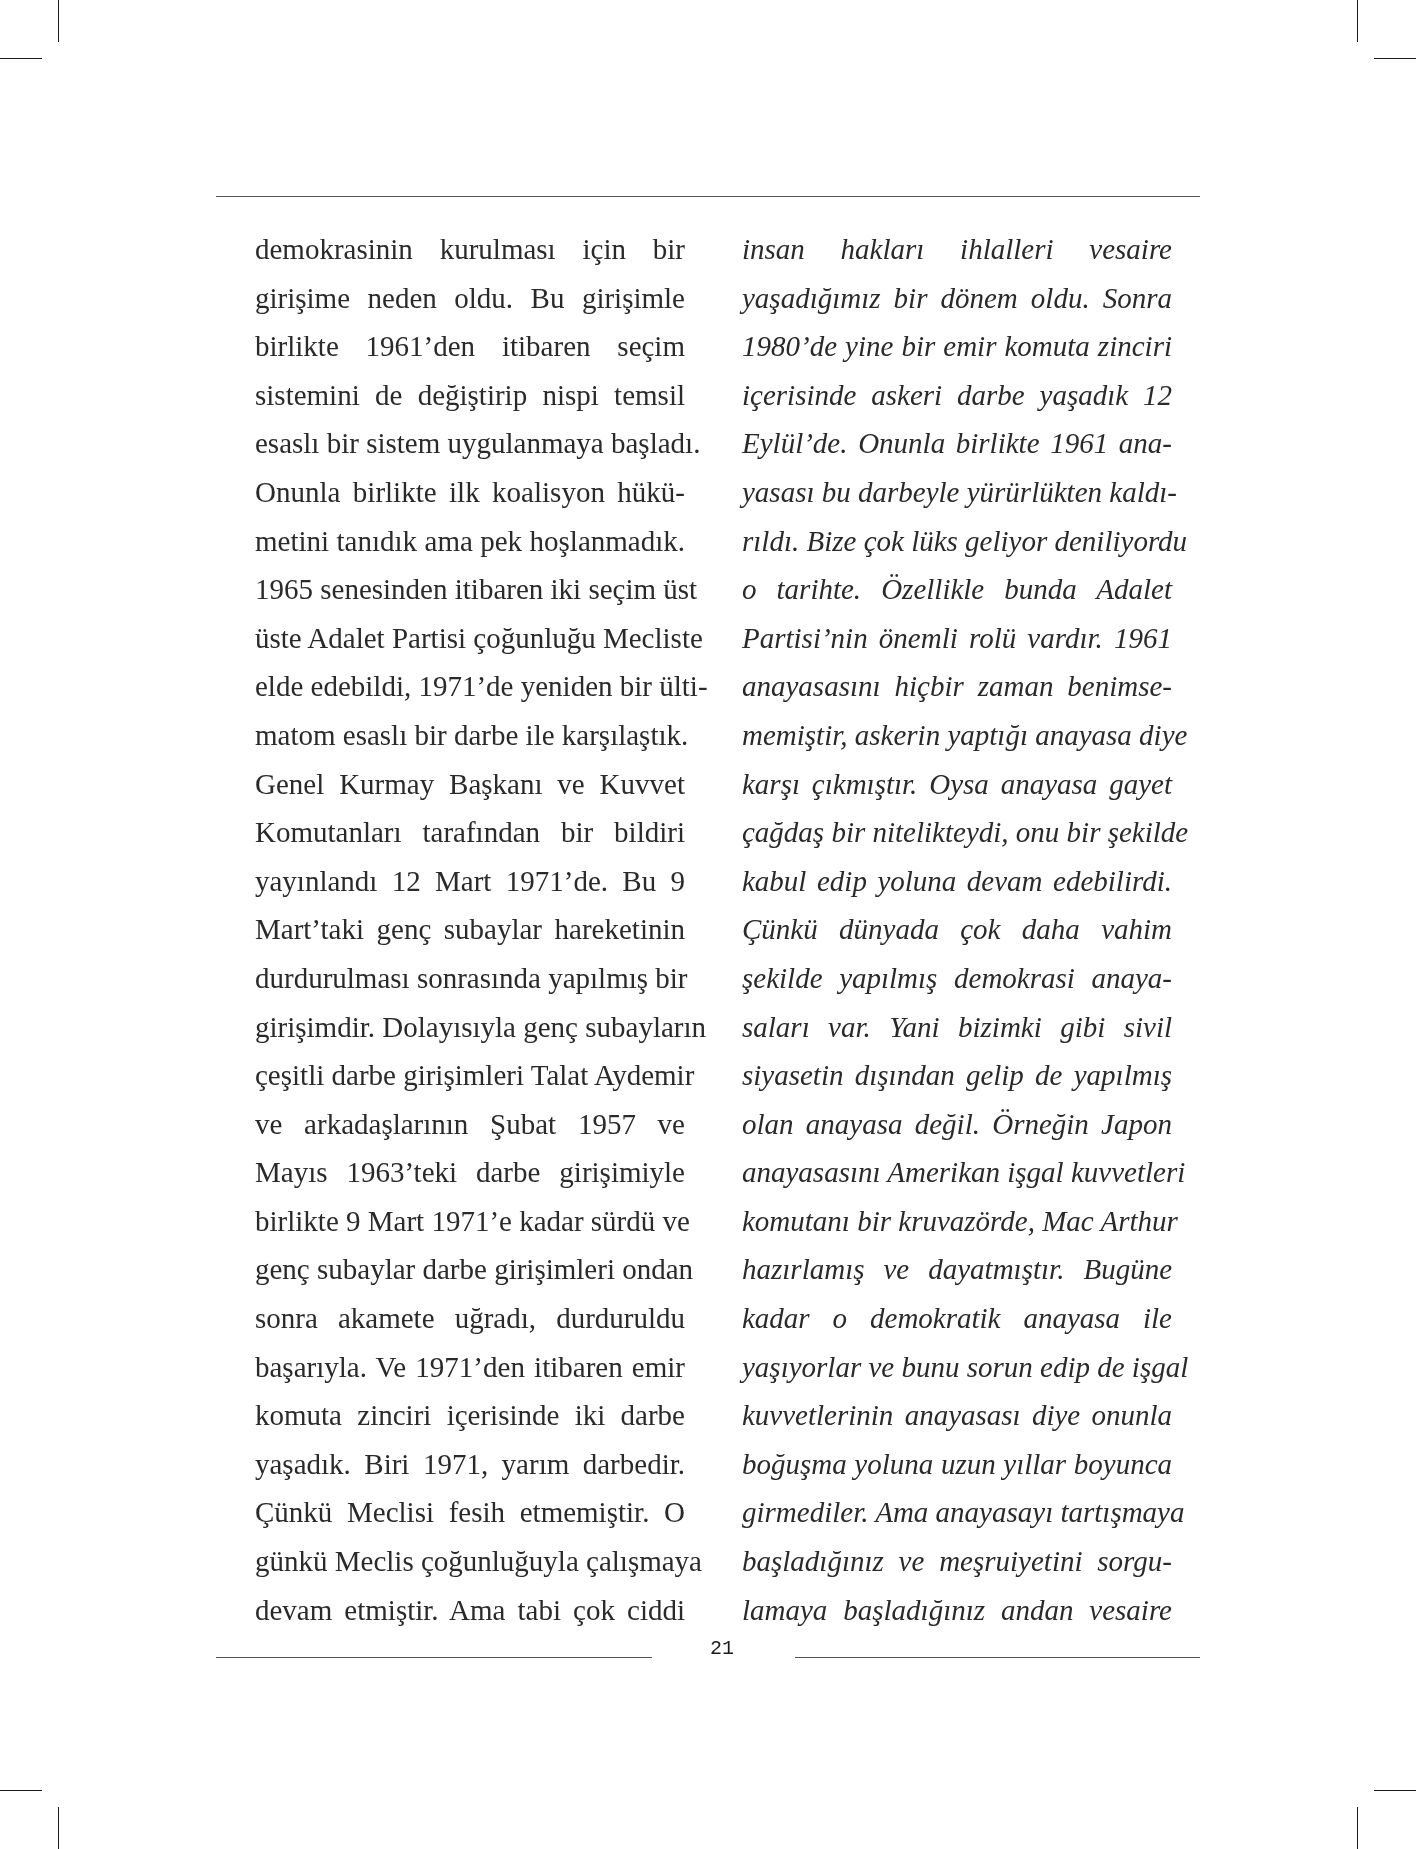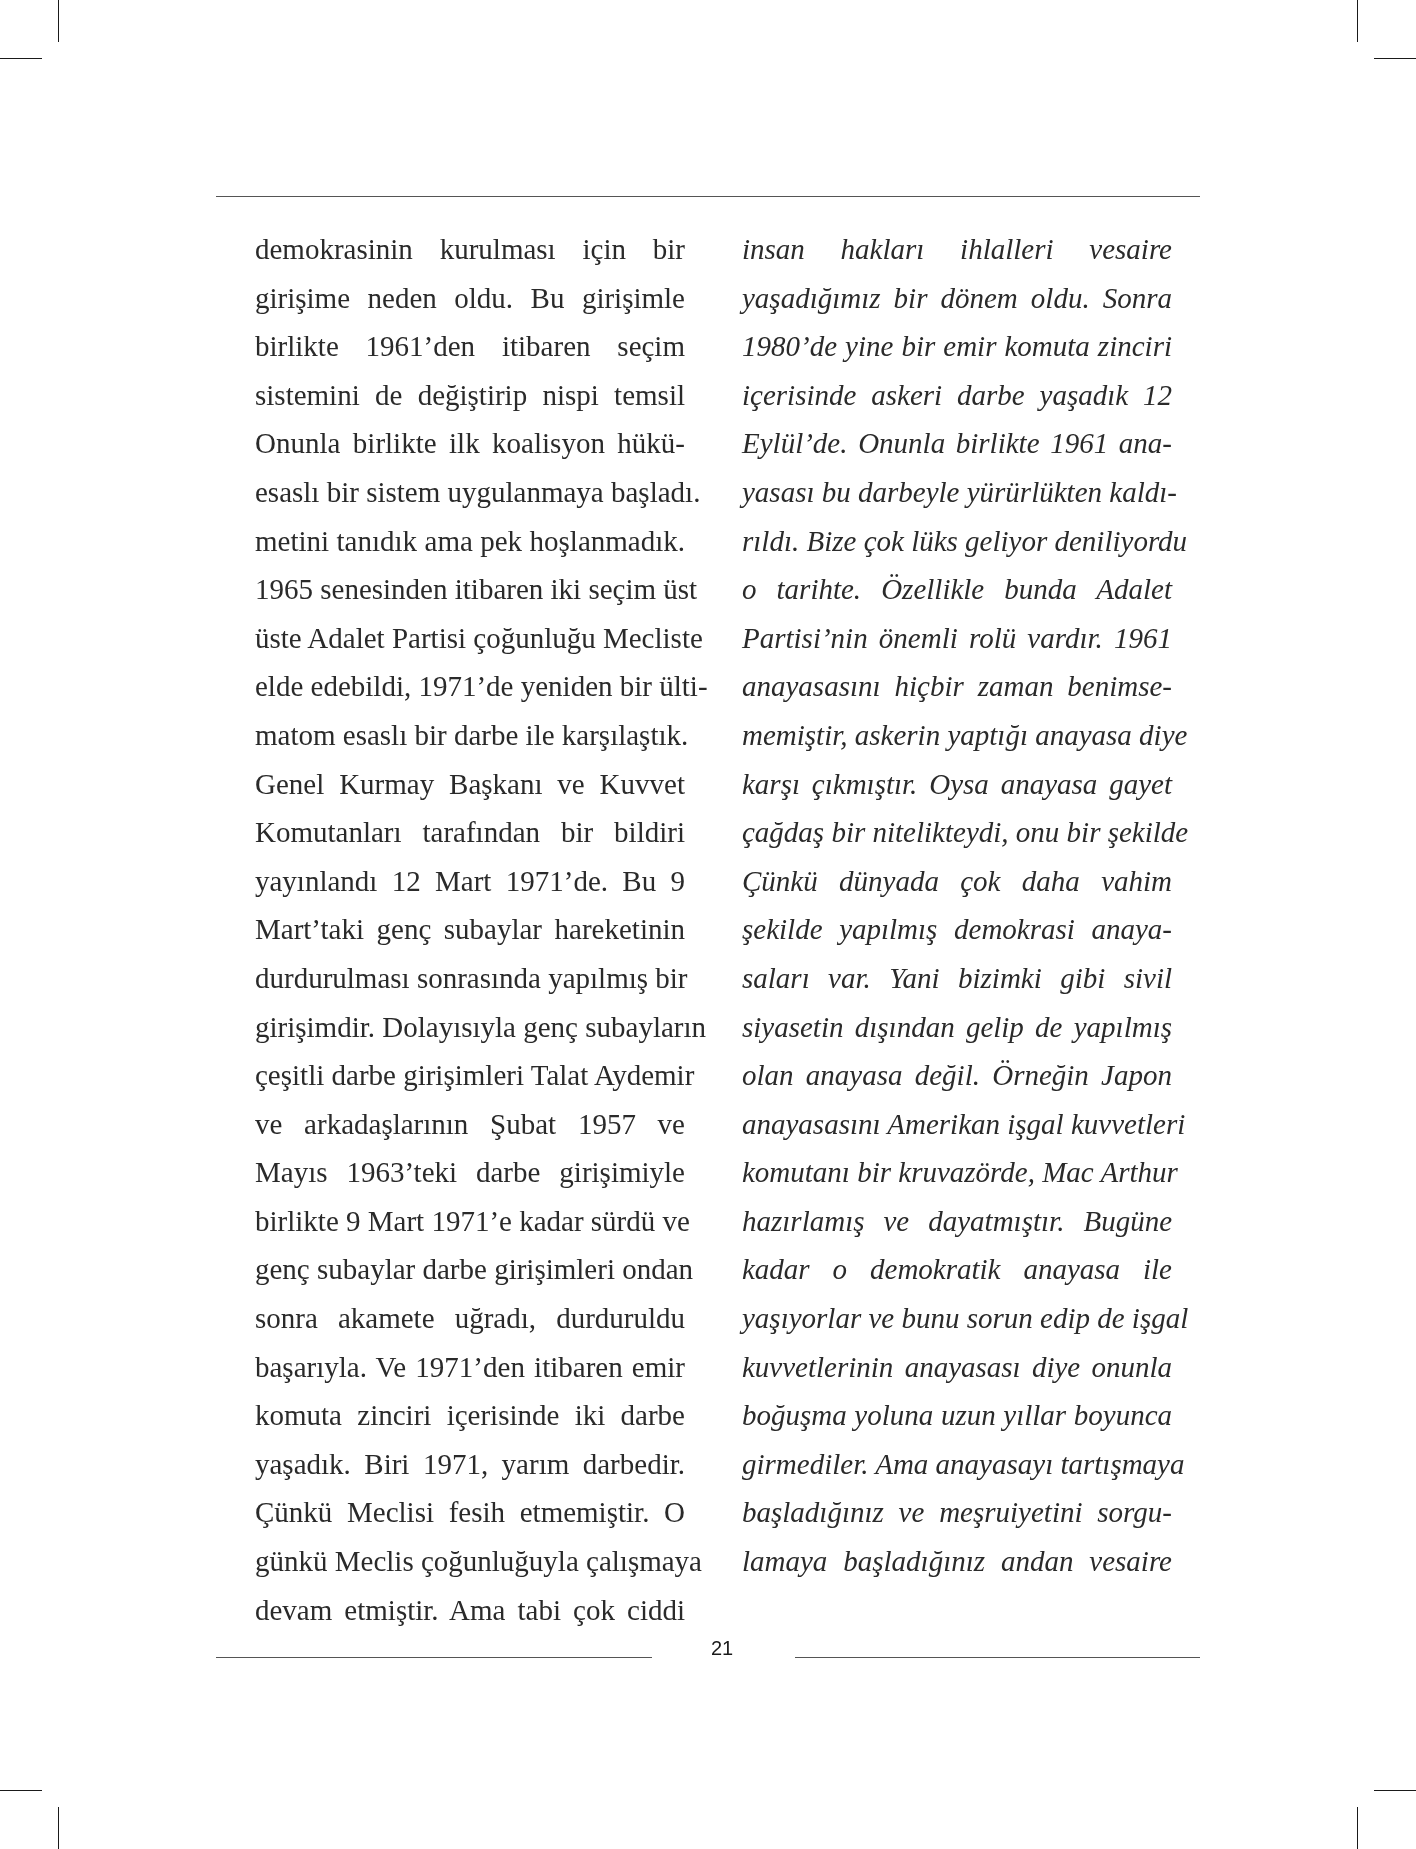--- a/index.html
+++ b/index.html
@@ -22,21 +22,21 @@
     text-align-last: justify;
     white-space: nowrap;
     overflow: visible;
   }
   #col-left { left: 255px; }
   #col-right { left: 742px; font-style: italic; }
   .pagenum {
     position: absolute;
     left: 697px; width: 50px; top: 1637px;
     text-align: center;
-    font-family: Liberation Sans, sans-serif;
+    font-family: Liberation Mono, monospace;
     font-size: 20px;
     color: #1a1a1a;
   }
 </style>
 </head>
 <body>
 
 <div class="crop" style="left:58px;top:0;width:1px;height:42px;"></div>
 <div class="crop" style="left:0;top:58px;width:42px;height:1px;"></div>
 <div class="crop" style="left:1357px;top:0;width:1px;height:42px;"></div>
@@ -46,22 +46,22 @@
 <div class="crop" style="left:1374px;top:1790px;width:42px;height:1px;"></div>
 <div class="crop" style="left:1357px;top:1807px;width:1px;height:42px;"></div>
 
 <div class="rule" style="left:216px;top:196px;width:984px;"></div>
 
 <div class="col" id="col-left">
     <span class="line">demokrasinin kurulması için bir</span>
     <span class="line">girişime neden oldu. Bu girişimle</span>
     <span class="line">birlikte 1961’den itibaren seçim</span>
     <span class="line">sistemini de değiştirip nispi temsil</span>
+    <span class="line">esaslı bir sistem uygulanmaya başladı.</span>
     <span class="line">Onunla birlikte ilk koalisyon hükü-</span>
-    <span class="line">esaslı bir sistem uygulanmaya başladı.</span>
     <span class="line">metini tanıdık ama pek hoşlanmadık.</span>
     <span class="line">1965 senesinden itibaren iki seçim üst</span>
     <span class="line">üste Adalet Partisi çoğunluğu Mecliste</span>
     <span class="line">elde edebildi, 1971’de yeniden bir ülti-</span>
     <span class="line">matom esaslı bir darbe ile karşılaştık.</span>
     <span class="line">Genel Kurmay Başkanı ve Kuvvet</span>
     <span class="line">Komutanları tarafından bir bildiri</span>
     <span class="line">yayınlandı 12 Mart 1971’de. Bu 9</span>
     <span class="line">Mart’taki genç subaylar hareketinin</span>
     <span class="line">durdurulması sonrasında yapılmış bir</span>
@@ -87,20 +87,21 @@
     <span class="line">içerisinde askeri darbe yaşadık 12</span>
     <span class="line">Eylül’de. Onunla birlikte 1961 ana-</span>
     <span class="line">yasası bu darbeyle yürürlükten kaldı-</span>
     <span class="line">rıldı. Bize çok lüks geliyor deniliyordu</span>
     <span class="line">o tarihte. Özellikle bunda Adalet</span>
     <span class="line">Partisi’nin önemli rolü vardır. 1961</span>
     <span class="line">anayasasını hiçbir zaman benimse-</span>
     <span class="line">memiştir, askerin yaptığı anayasa diye</span>
     <span class="line">karşı çıkmıştır. Oysa anayasa gayet</span>
     <span class="line">çağdaş bir nitelikteydi, onu bir şekilde</span>
+    <span class="line">kabul edip yoluna devam edebilirdi.</span>
     <span class="line">Çünkü dünyada çok daha vahim</span>
     <span class="line">şekilde yapılmış demokrasi anaya-</span>
     <span class="line">saları var. Yani bizimki gibi sivil</span>
     <span class="line">siyasetin dışından gelip de yapılmış</span>
     <span class="line">olan anayasa değil. Örneğin Japon</span>
     <span class="line">anayasasını Amerikan işgal kuvvetleri</span>
     <span class="line">komutanı bir kruvazörde, Mac Arthur</span>
     <span class="line">hazırlamış ve dayatmıştır. Bugüne</span>
     <span class="line">kadar o demokratik anayasa ile</span>
     <span class="line">yaşıyorlar ve bunu sorun edip de işgal</span>

